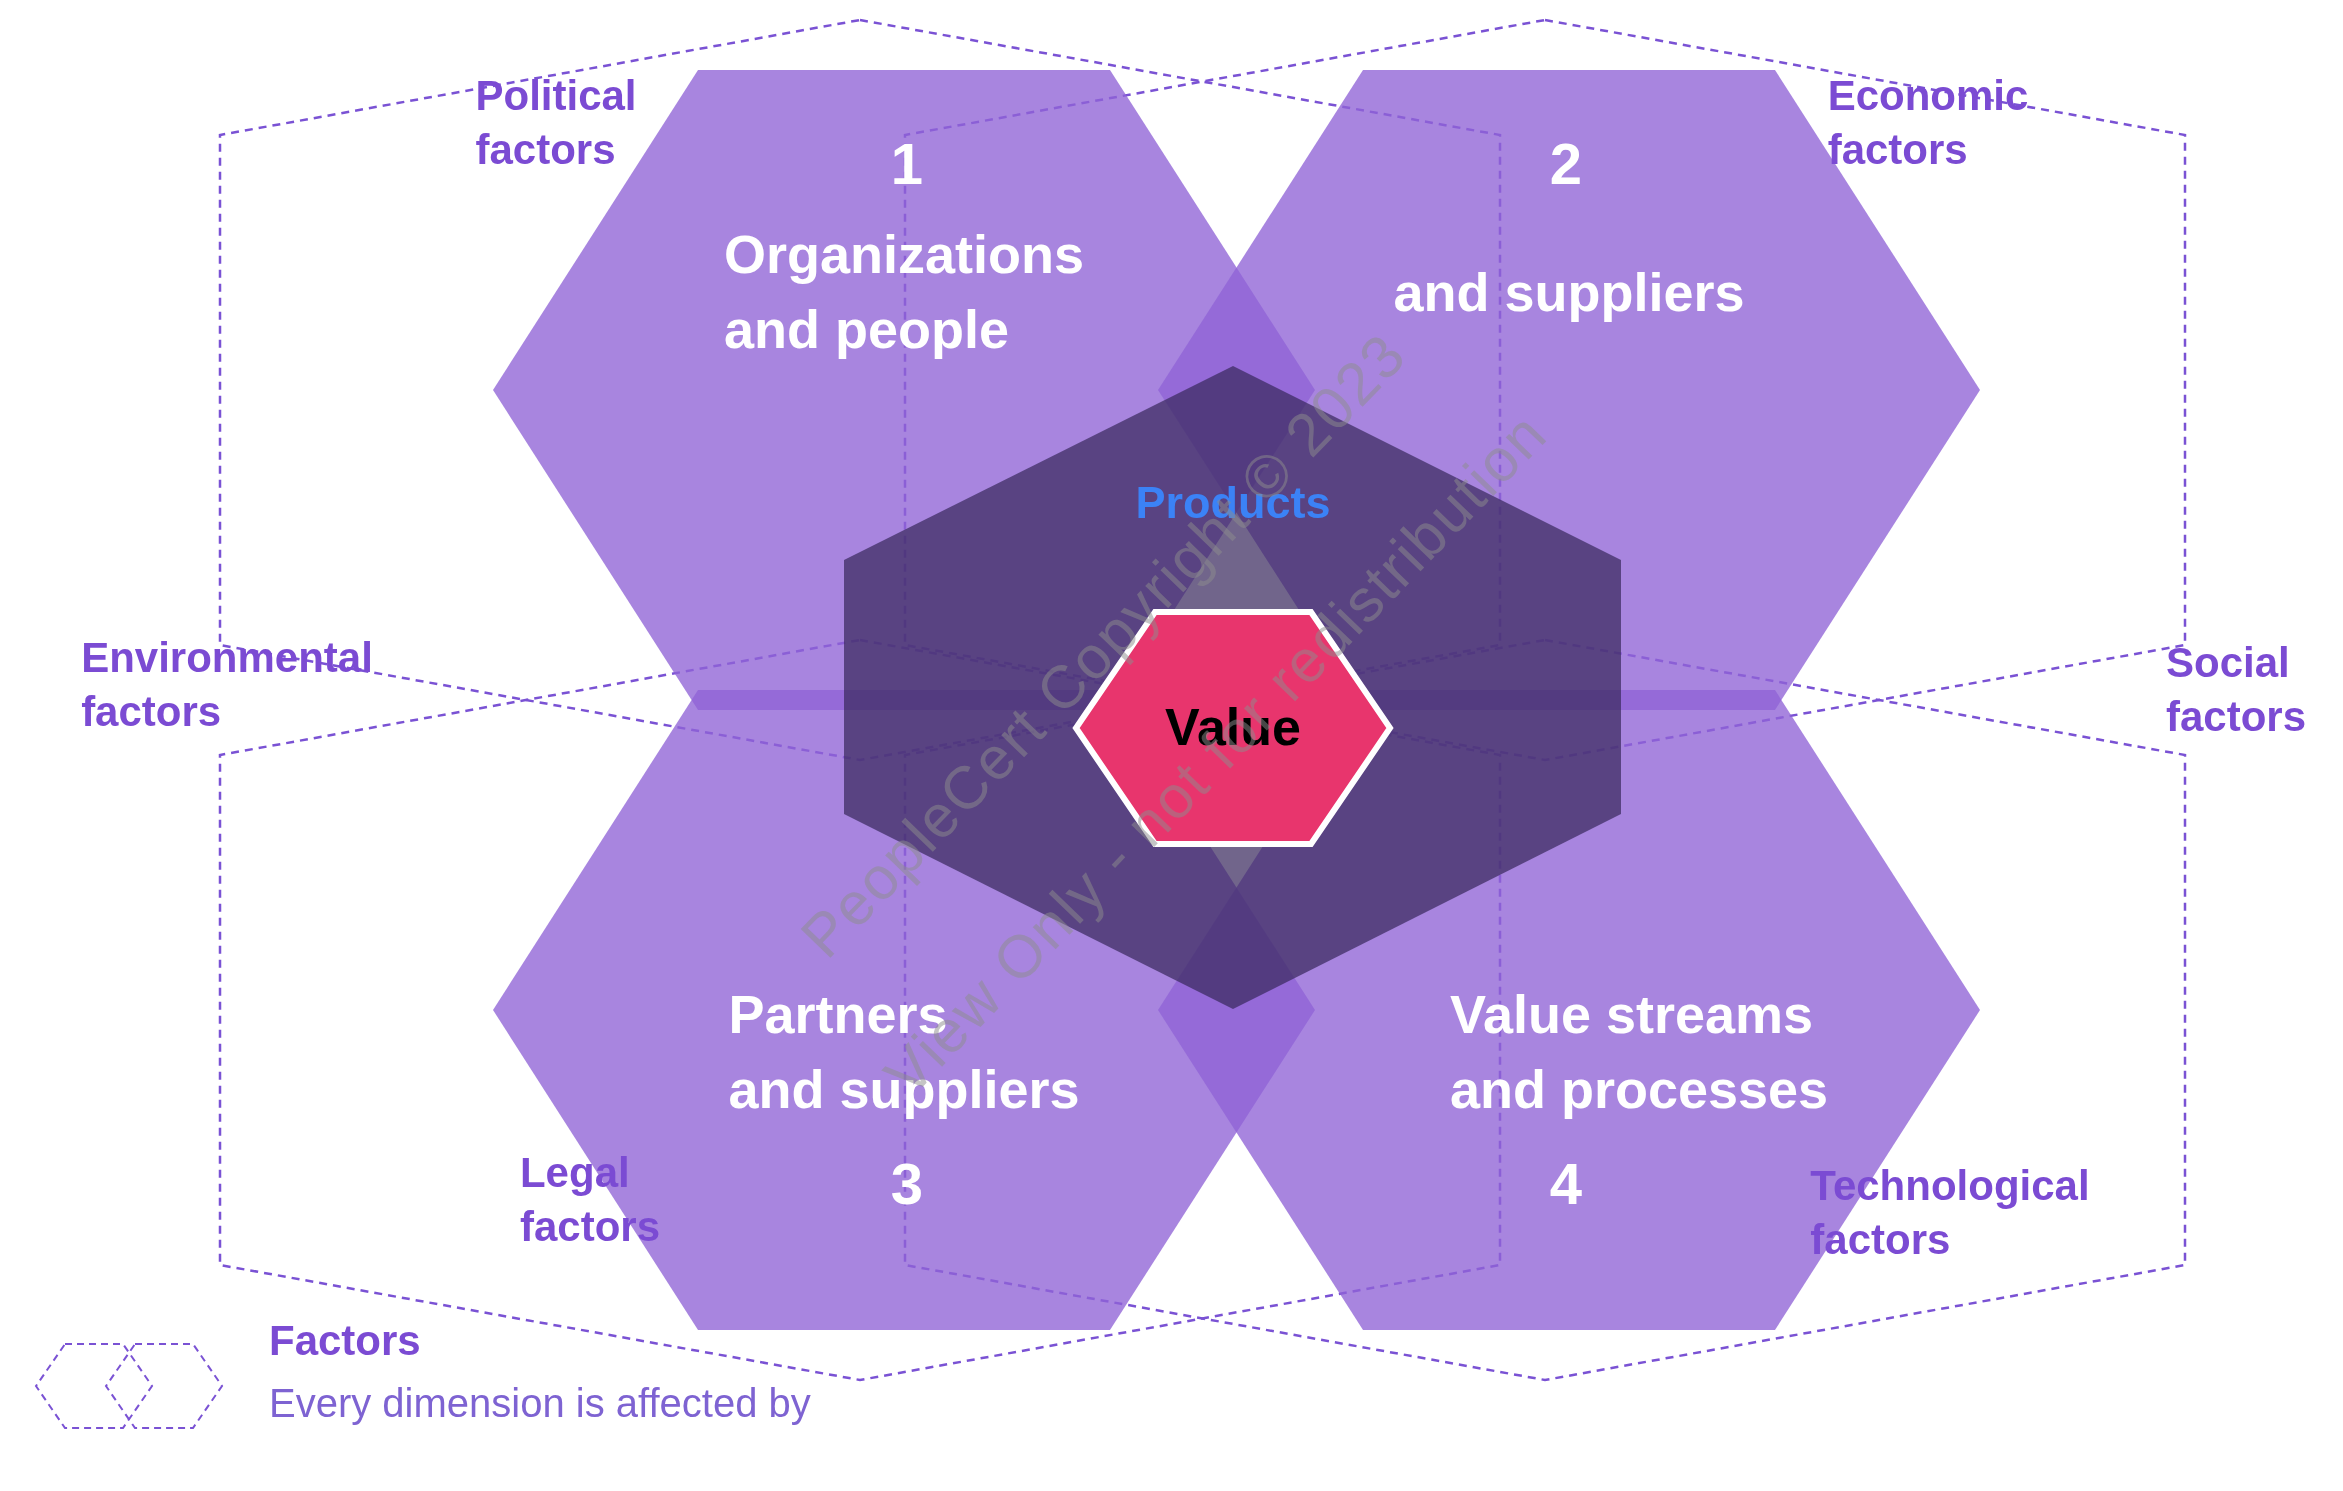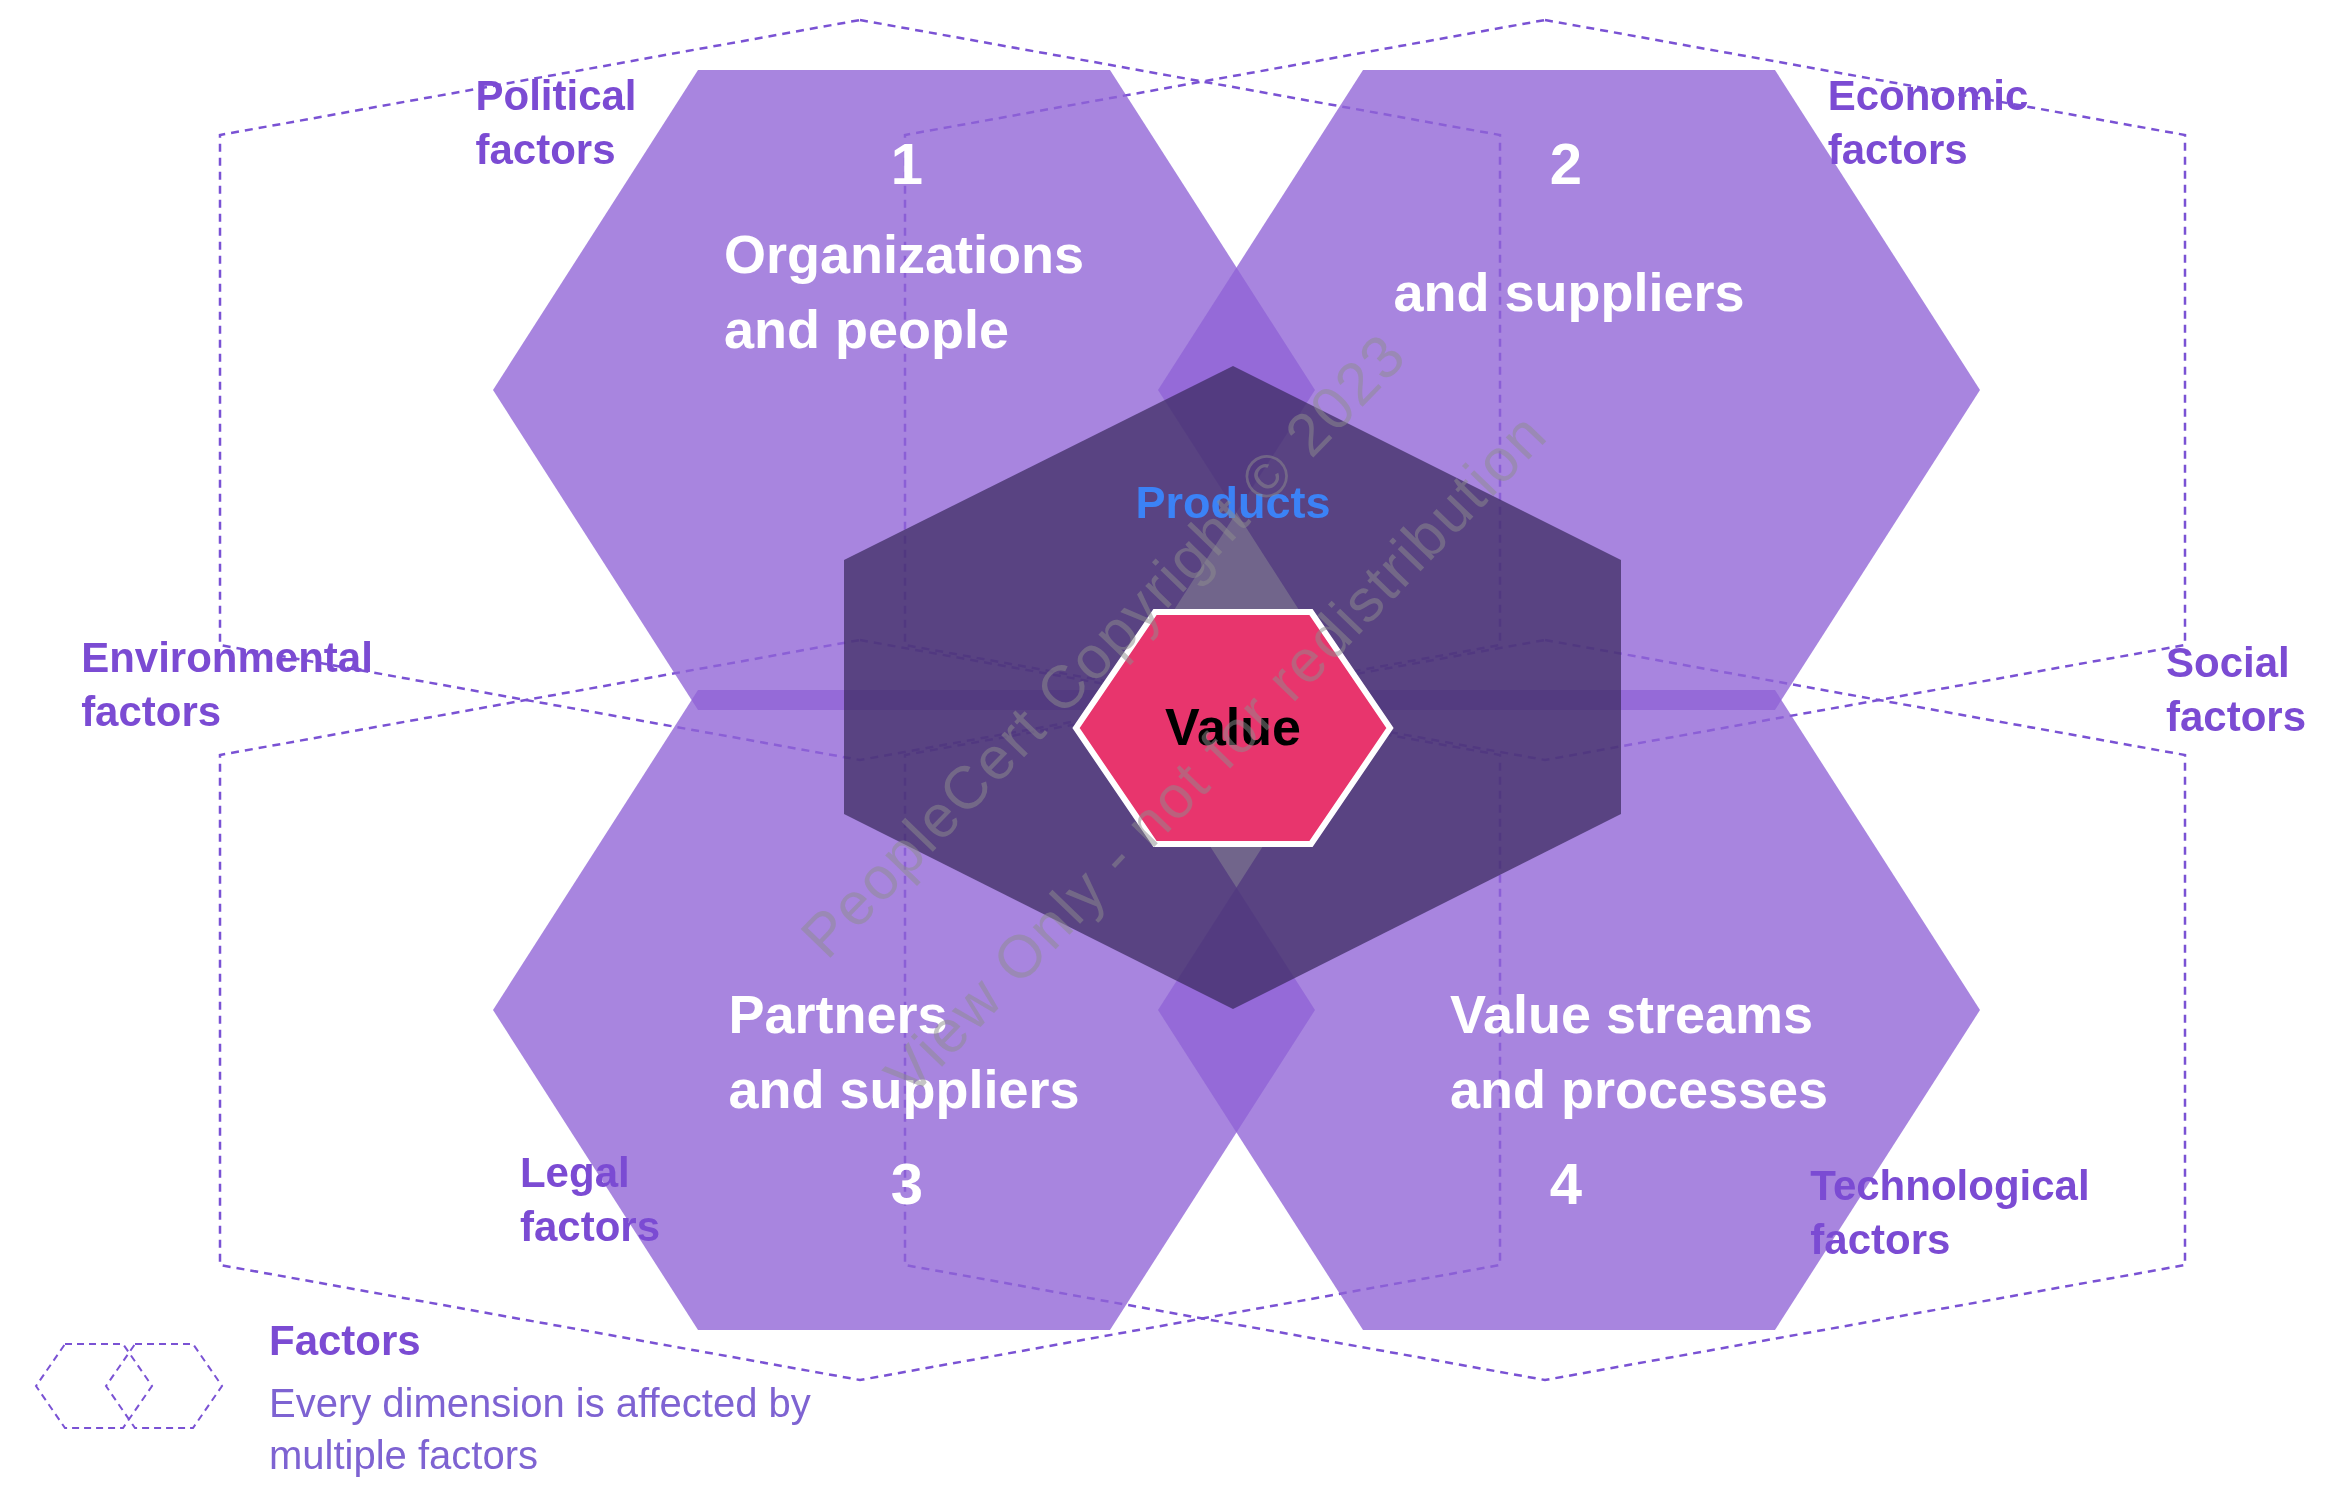--- a/index.html
+++ b/index.html
@@ -129,21 +129,20 @@
   </div>
   <div class="abs factor-label" style="left:1950px; top:1213px;">
     <span>Technological</span>
     <span>factors</span>
   </div>
 
   <div class="legend-text">
     <div class="legend-title">Factors</div>
     <div class="legend-desc">
       <span>Every dimension is affected by</span>
-      <span>multiple factors</span>
     </div>
   </div>
 
   <div class="watermark">
     <span>PeopleCert Copyright © 2023</span>
     <span>View Only - not for redistribution</span>
   </div>
 
 </div>
 

